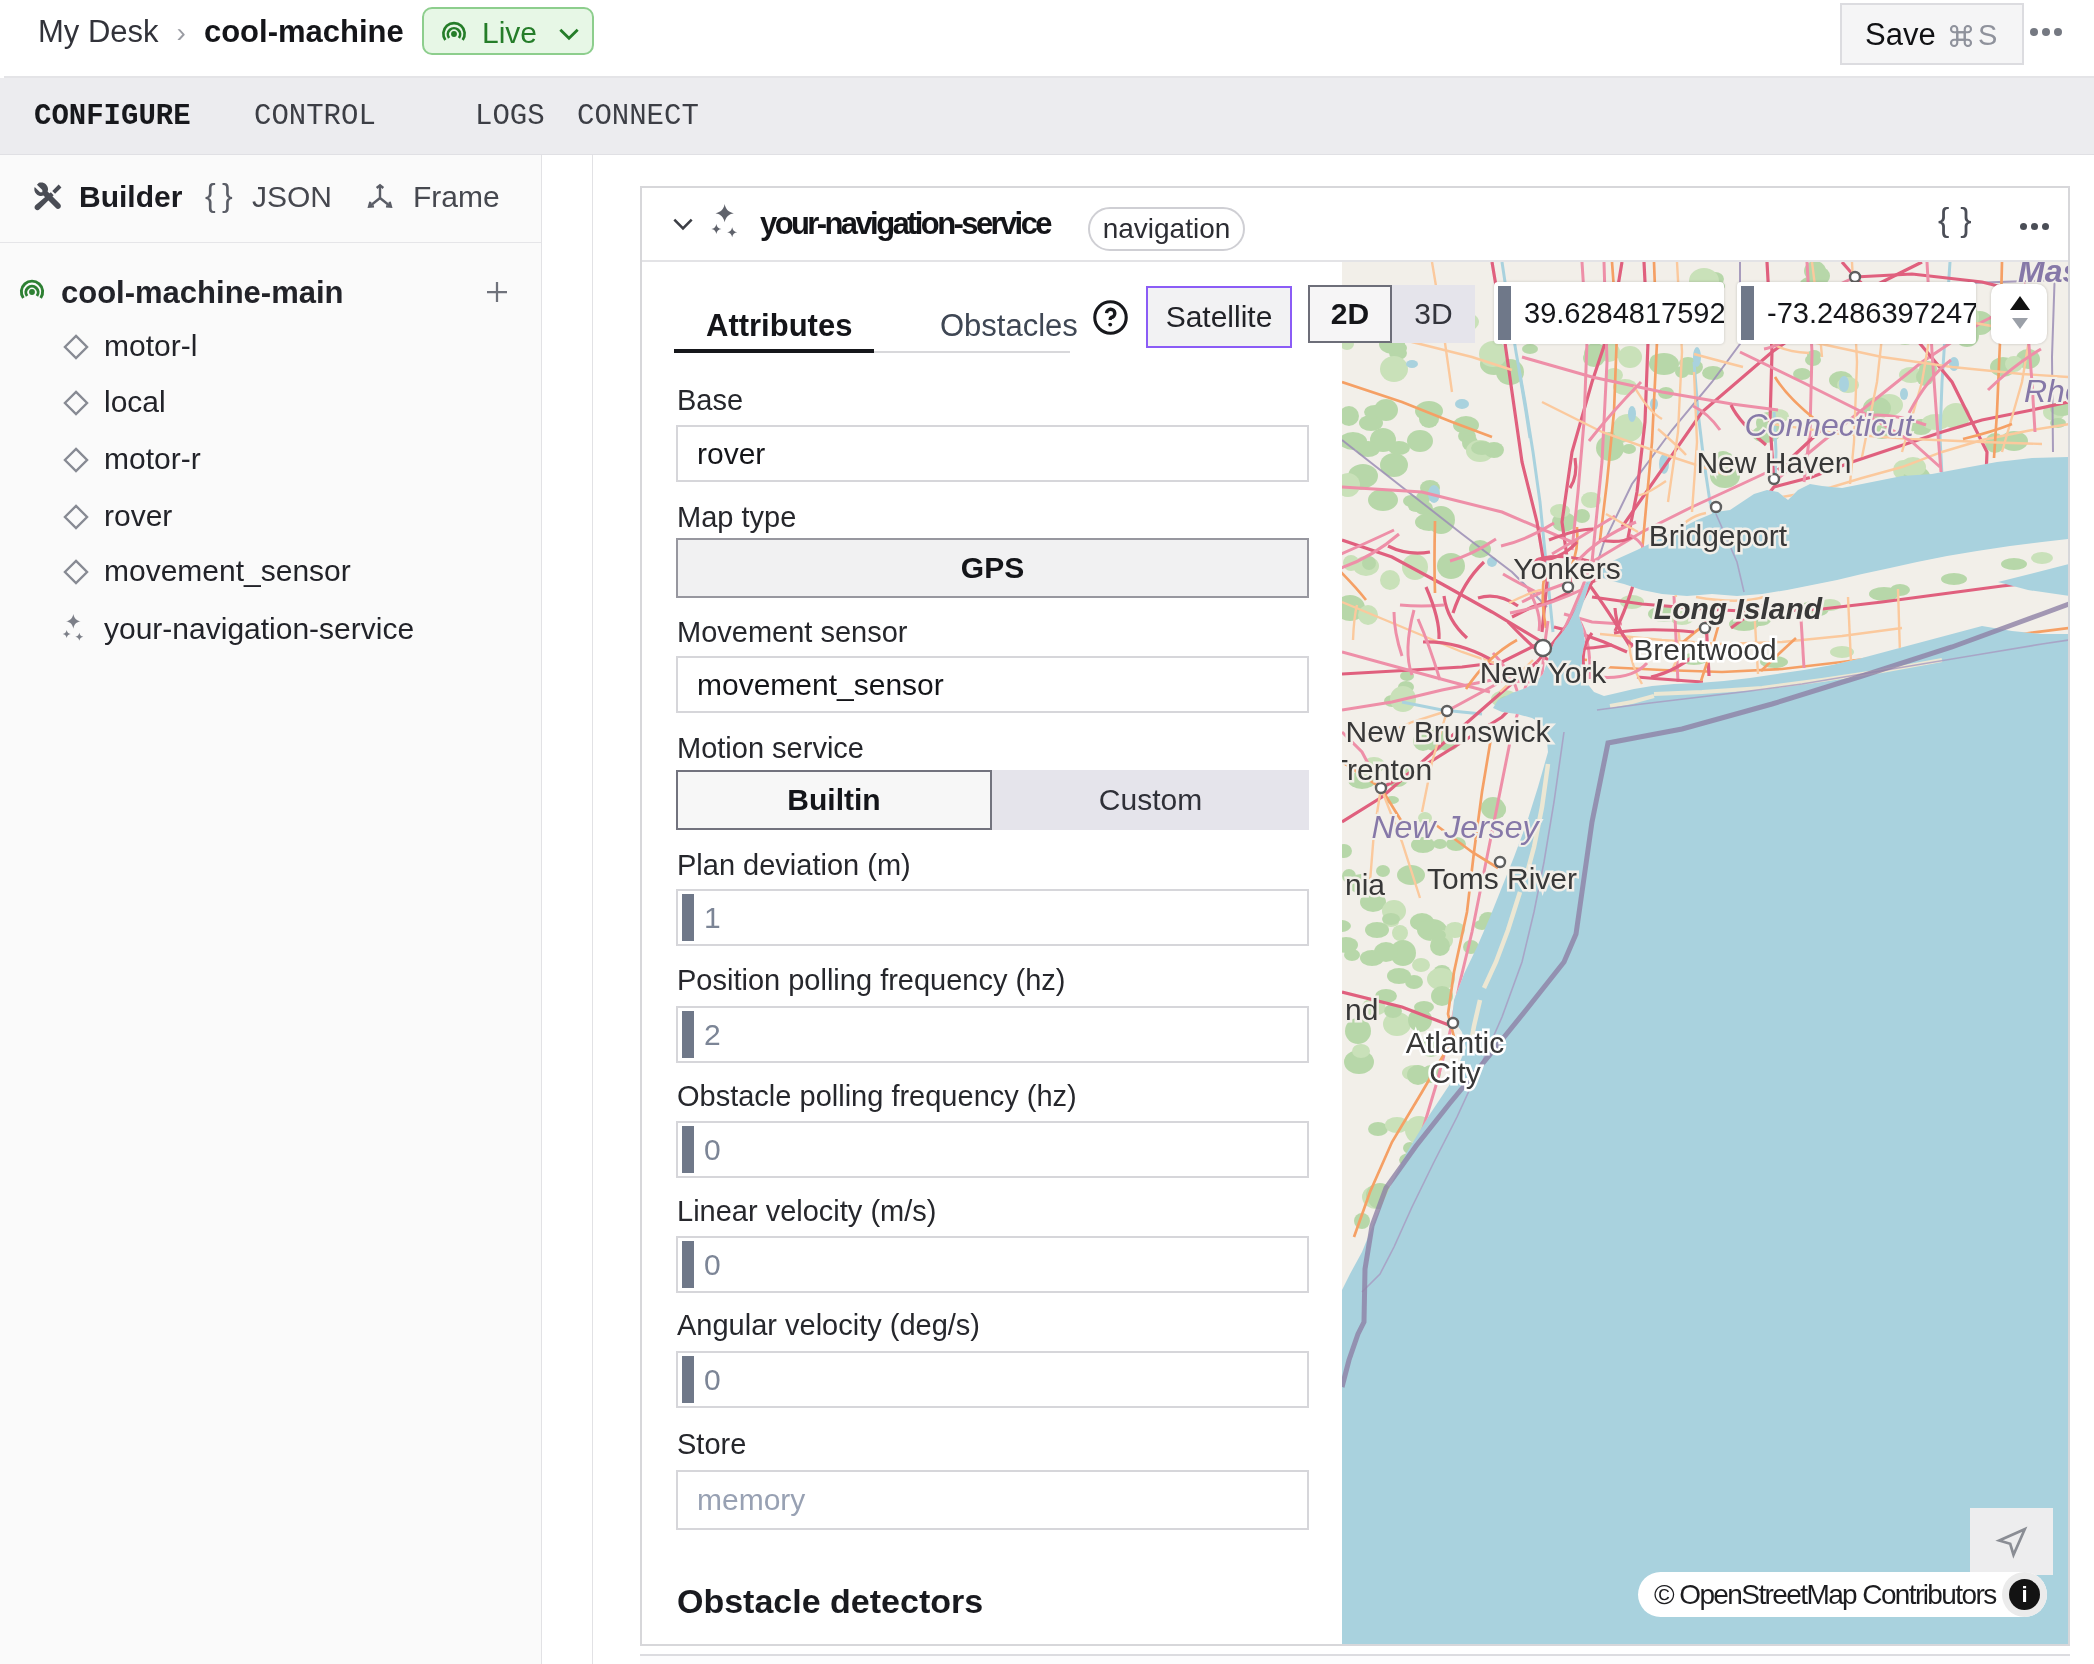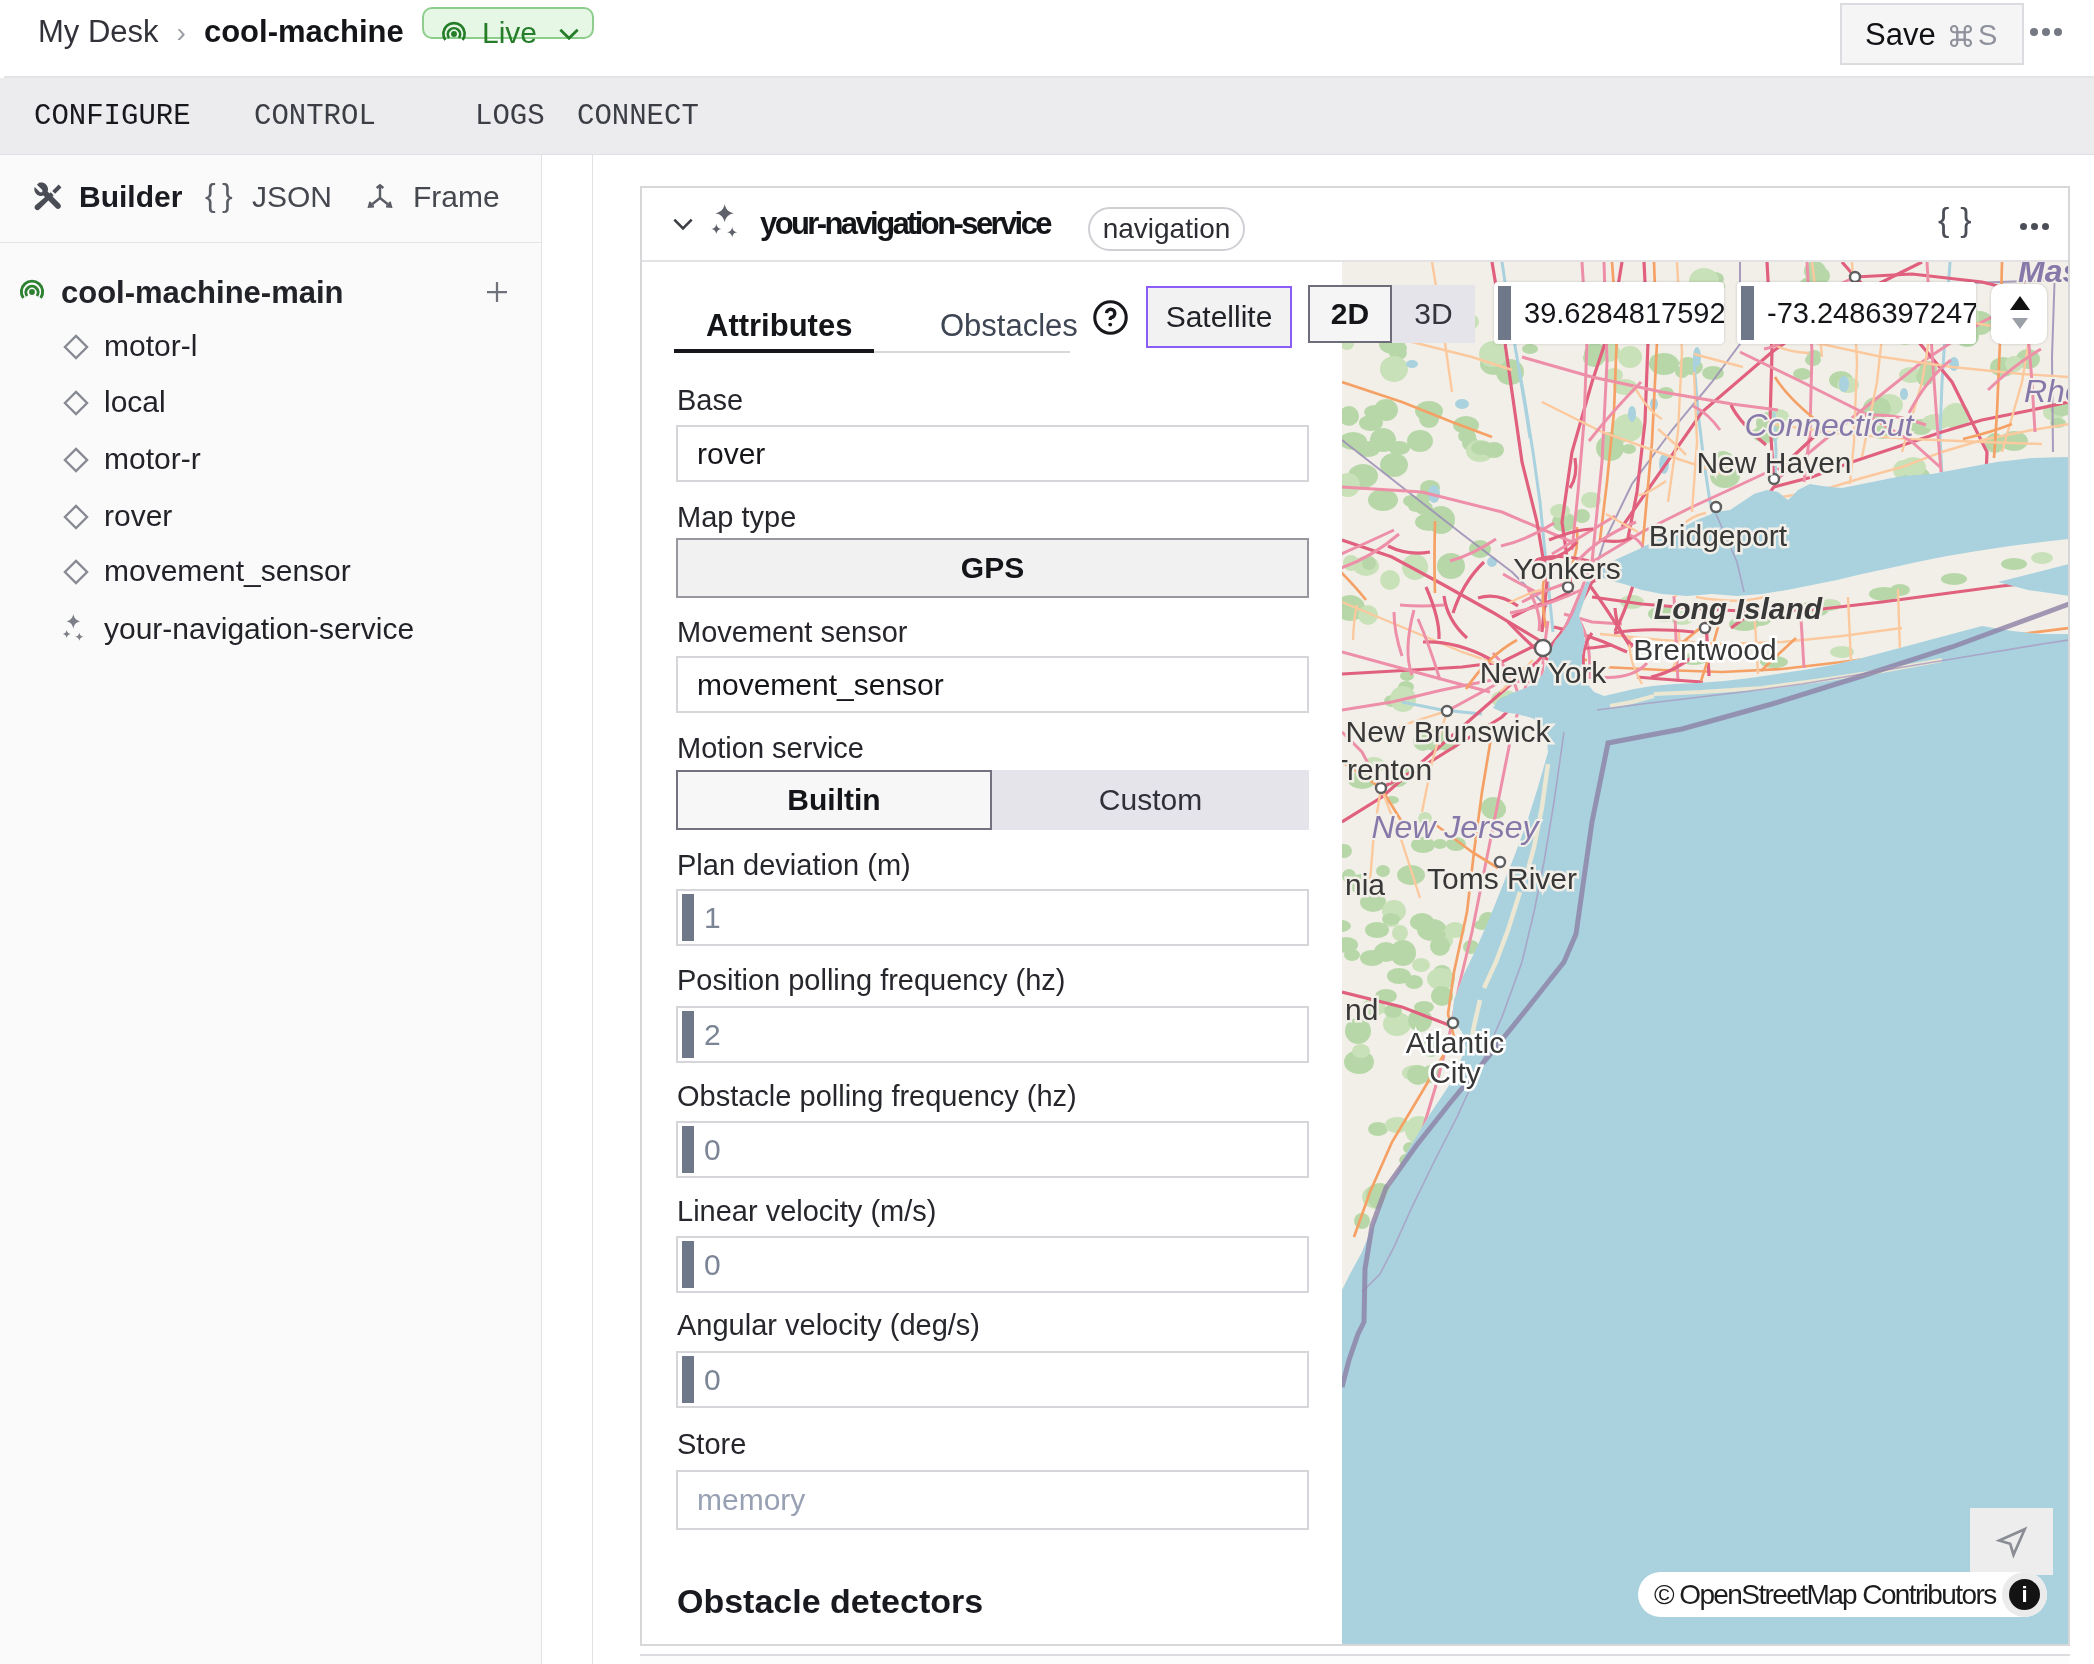--- a/index.html
+++ b/index.html
@@ -6,21 +6,21 @@
   html,body { width:2094px; height:1664px; overflow:hidden; background:#fff;
     font-family:"Liberation Sans", sans-serif; }
   .abs { position:absolute; }
 
   
   #topbar { position:absolute; left:4px; top:0; width:2094px; height:78px; background:#fff;
     border-bottom:2px solid #e4e4e7; }
   #crumb { position:absolute; left:34px; top:14px; font-size:31px; color:#32333a; }
   #crumb b { color:#141519; font-weight:700; }
   #crumb .sep { color:#9a9ca3; padding:0 18px; font-size:28px; }
-  #livepill { position:absolute; left:418px; top:7px; width:172px; height:32px;
+  #livepill { position:absolute; left:418px; top:7px; width:172px; height:48px;
     background:#e7f7e6; border:2px solid #8dce8d; border-radius:10px; }
   #livepill .txt { position:absolute; left:58px; top:7px; font-size:30px; color:#257d29; }
   #savebtn { position:absolute; left:1836px; top:3px; width:184px; height:62px;
     background:#f5f5f6; border:2px solid #dcdce0; }
   #savebtn .s { position:absolute; left:23px; top:12px; font-size:31px; color:#101114; }
   #savebtn .k { position:absolute; left:108px; top:14px; font-size:29px; color:#8f929c; }
 
   
   #tabbar { position:absolute; left:0; top:78px; width:2094px; height:77px; background:#ececef;
     font-family:"Liberation Mono", monospace; font-size:29px; border-bottom:1px solid #e0e0e4;}
@@ -122,21 +122,21 @@
       <path d="M9 9 L15 9 L15 15 L9 15 Z"></path>
     </svg>
     <span class="k" style="left:136px;">S</span>
   </div>
   <div class="hdots" style="left:2026px; top:28px; width:8px; height:8px; background:#757982;"></div>
   <div class="hdots" style="left:2038px; top:28px; width:8px; height:8px; background:#757982;"></div>
   <div class="hdots" style="left:2050px; top:28px; width:8px; height:8px; background:#757982;"></div>
 </div>
 
 <div id="tabbar">
-  <span style="left:34px; color:#17181c; font-weight:400;">CONFIGURE</span>
+  <span style="left:34px; color:#17181c; font-weight:700;">CONFIGURE</span>
   <span style="left:254px;">CONTROL</span>
   <span style="left:443px;margin-left:32px;">LOGS</span>
   <span style="left:577px;">CONNECT</span>
 </div>
 
 <div id="sidebar">
   <div id="sbtabs">
     <svg class="abs" style="left:31px;top:26px" width="34" height="34" viewBox="0 0 24 24" fill="#4a4d55">
       <path d="M4.2 2.6 L8 6.4 L8 8 L6.4 8 L2.6 4.2 C2 5.8 2.4 7.8 3.8 9.2 C5.2 10.6 7.2 11 8.8 10.3 L17.6 19.1 C18.4 19.9 19.7 19.9 20.5 19.1 C21.3 18.3 21.3 17 20.5 16.2 L11.7 7.4 C12.4 5.8 12 3.8 10.6 2.4 C9.2 1 7.2 0.7 5.6 1.3 Z"></path>
       <path d="M19.5 2.5 L21.5 4.5 L17 9 L15 7 Z M14 8 L16 10 L6 20 C5.2 20.8 3.9 20.8 3.1 20 C2.3 19.2 2.3 17.9 3.1 17.1 Z"></path>

